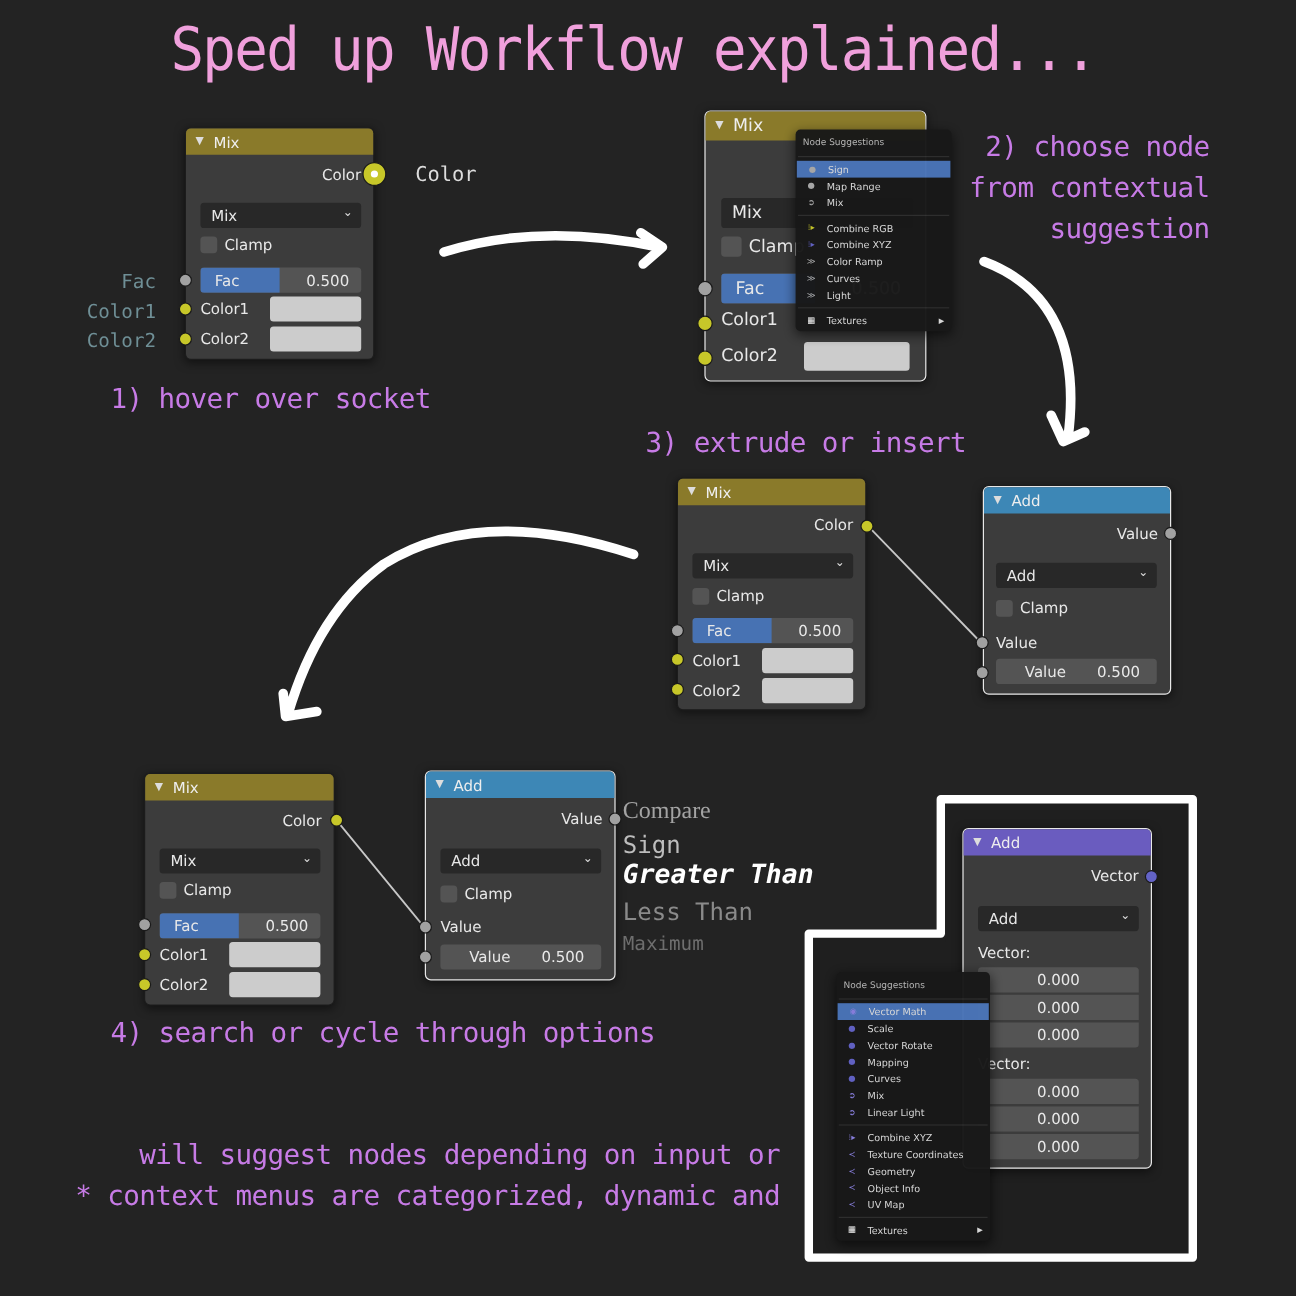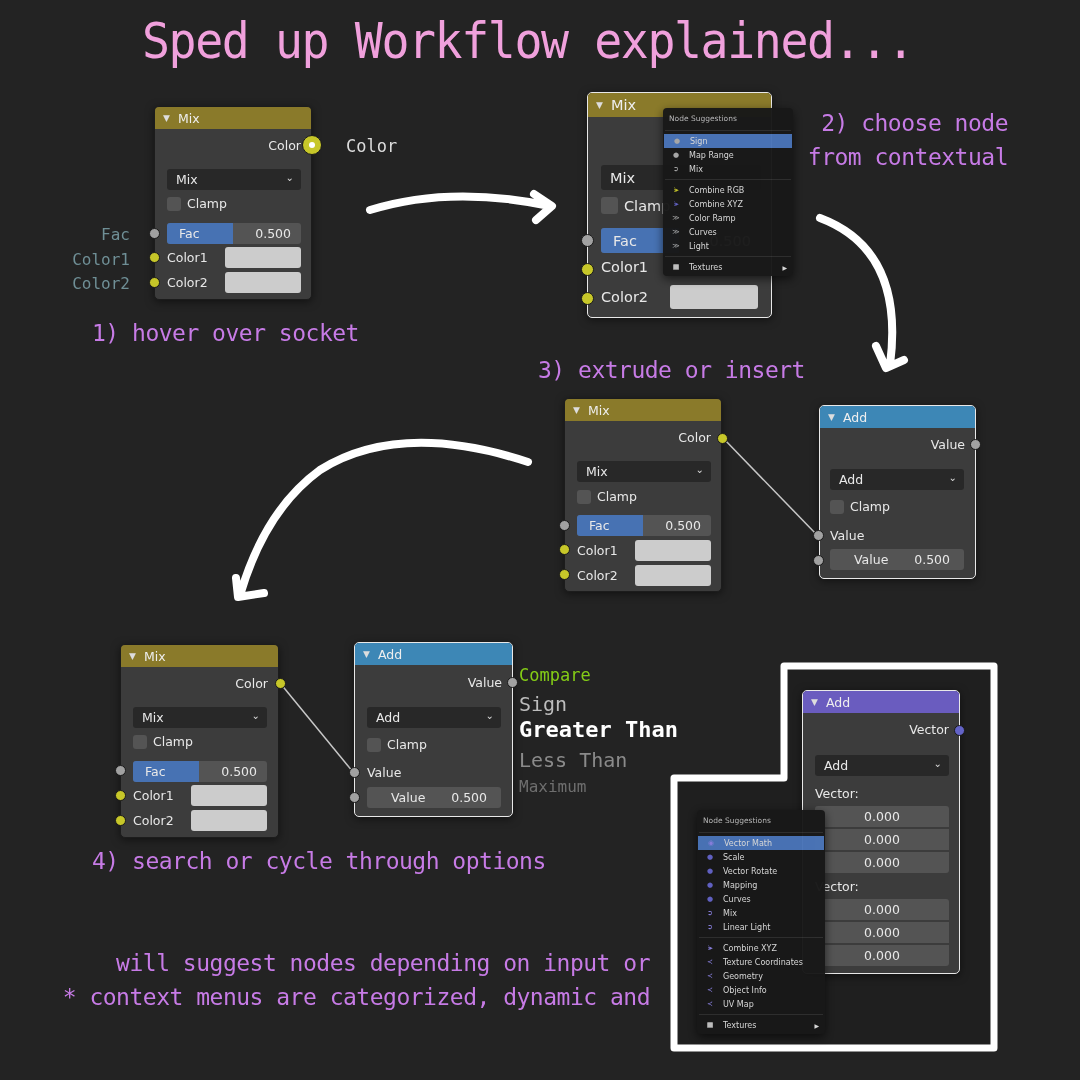--- a/index.html
+++ b/index.html
@@ -169,20 +169,21 @@
   <div class="mi" style="position:relative;">
       <span class="ic" style="color:#fff;">▦</span>
       <span>Textures</span>
       <span class="arrow">▶</span>
     </div>
 </div>
 
 <div class="caption right" style="right:72px;top:106px;">
   <div>2) choose node</div>
   <div>from contextual</div>
+  <div>suggestion</div>
 </div>
 
 <div class="caption" style="left:538px;top:357px;">3) extrude or insert</div>
 
 <div class="node" style="left:564px;top:398px;width:156px;height:192px;">
   <div class="hdr mix">
       <span class="tri">▼</span>
       <span>Mix</span>
     </div>
   <div class="out-label" style="top:31px;">Color</div>
@@ -280,23 +281,23 @@
   <div class="field split" style="left:12px;top:144px;width:134px;">
       <span>Value</span>
       <span>0.500</span>
     </div>
 </div>
 <div class="sock g" style="left:507px;top:677px;"></div>
 <div class="sock g" style="left:349px;top:767px;"></div>
 <div class="sock g" style="left:349px;top:792px;"></div>
 
 <div>
-  <div class="choice" style="left:519px;top:665px;font-size:17px;color:#84cc16;">Compare</div>
+  <div class="choice" style="left:519px;top:665px;font-size:20px;color:#a3a3a3;font-family:Liberation Serif, serif;">Compare</div>
   <div class="choice" style="left:519px;top:692px;font-size:20px;color:#bdbdbd;">Sign</div>
-  <div class="choice" style="left:519px;top:717px;font-size:22px;color:#ffffff;font-weight:bold;">Greater Than</div>
+  <div class="choice" style="left:519px;top:717px;font-size:22px;color:#ffffff;font-weight:bold;font-style:italic;">Greater Than</div>
   <div class="choice" style="left:519px;top:748px;font-size:20px;color:#8a8a8a;">Less Than</div>
   <div class="choice" style="left:519px;top:777px;font-size:16px;color:#6e6e6e;">Maximum</div>
 </div>
 
 <div class="caption" style="left:92px;top:848px;text-align:right;">4) search or cycle through options</div>
 
 <div class="caption right" style="right:430px;top:946px;">
   <div>will suggest nodes depending on input or</div>
   <div>* context menus are categorized, dynamic and</div>
 </div>

